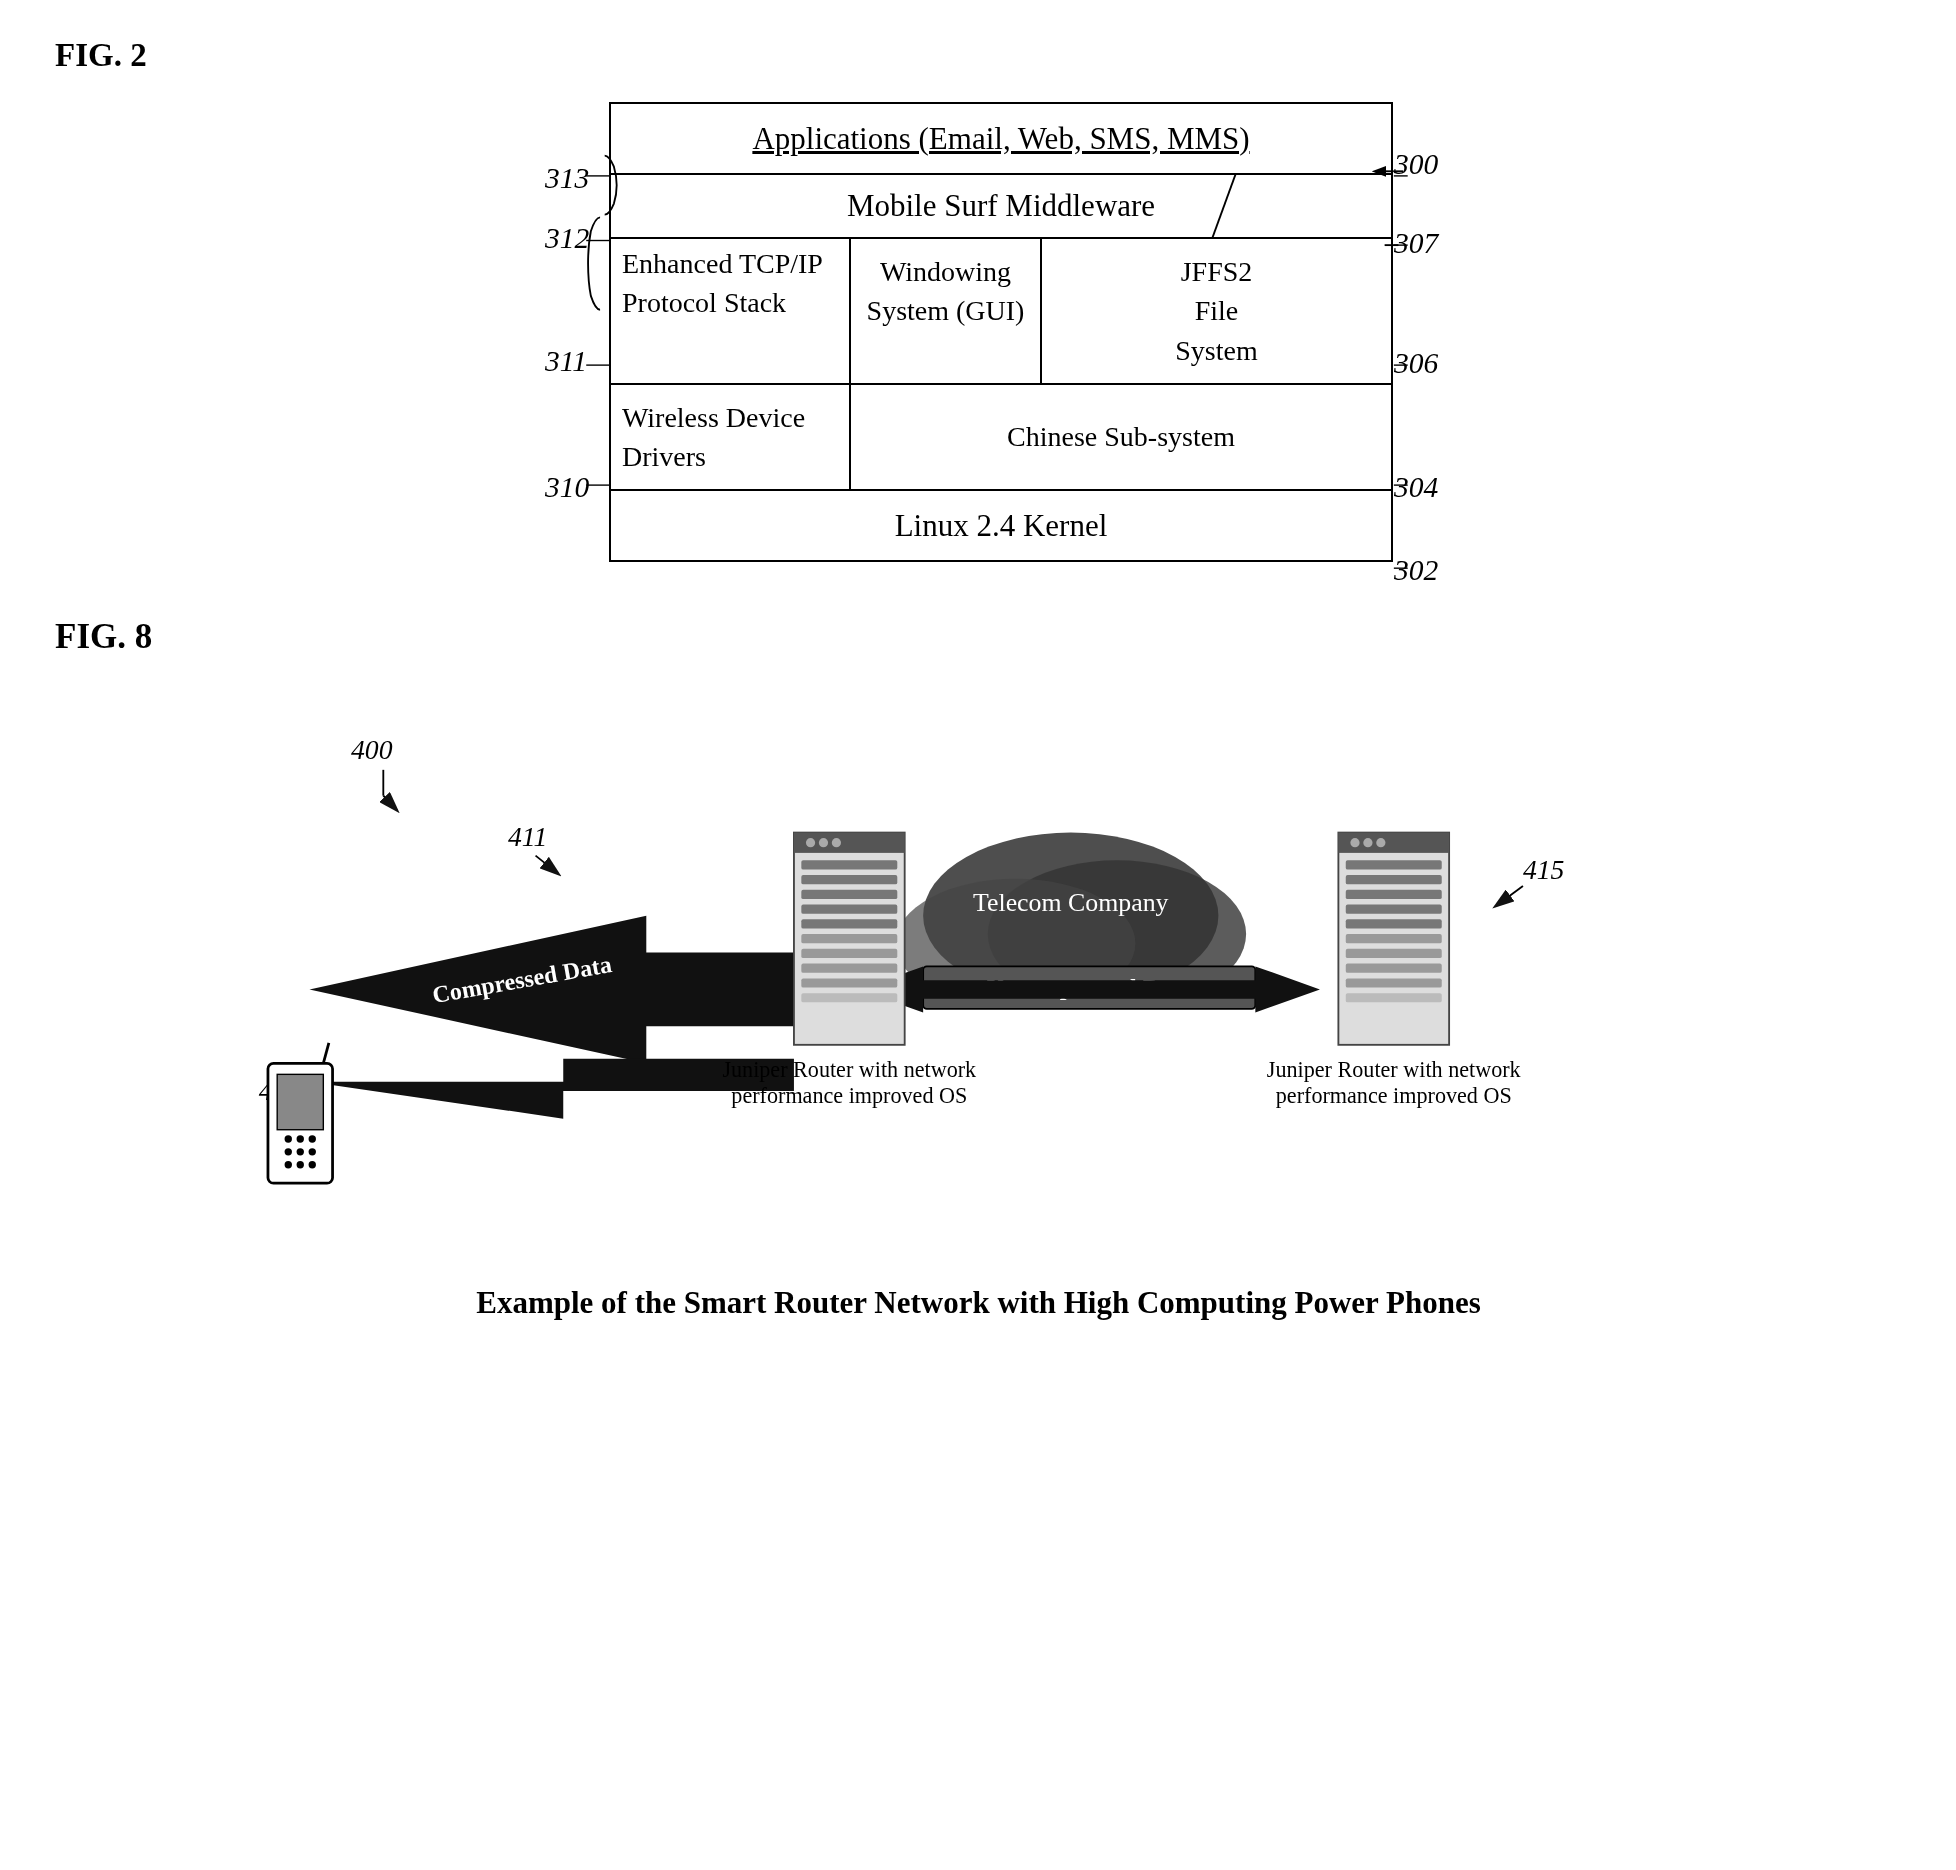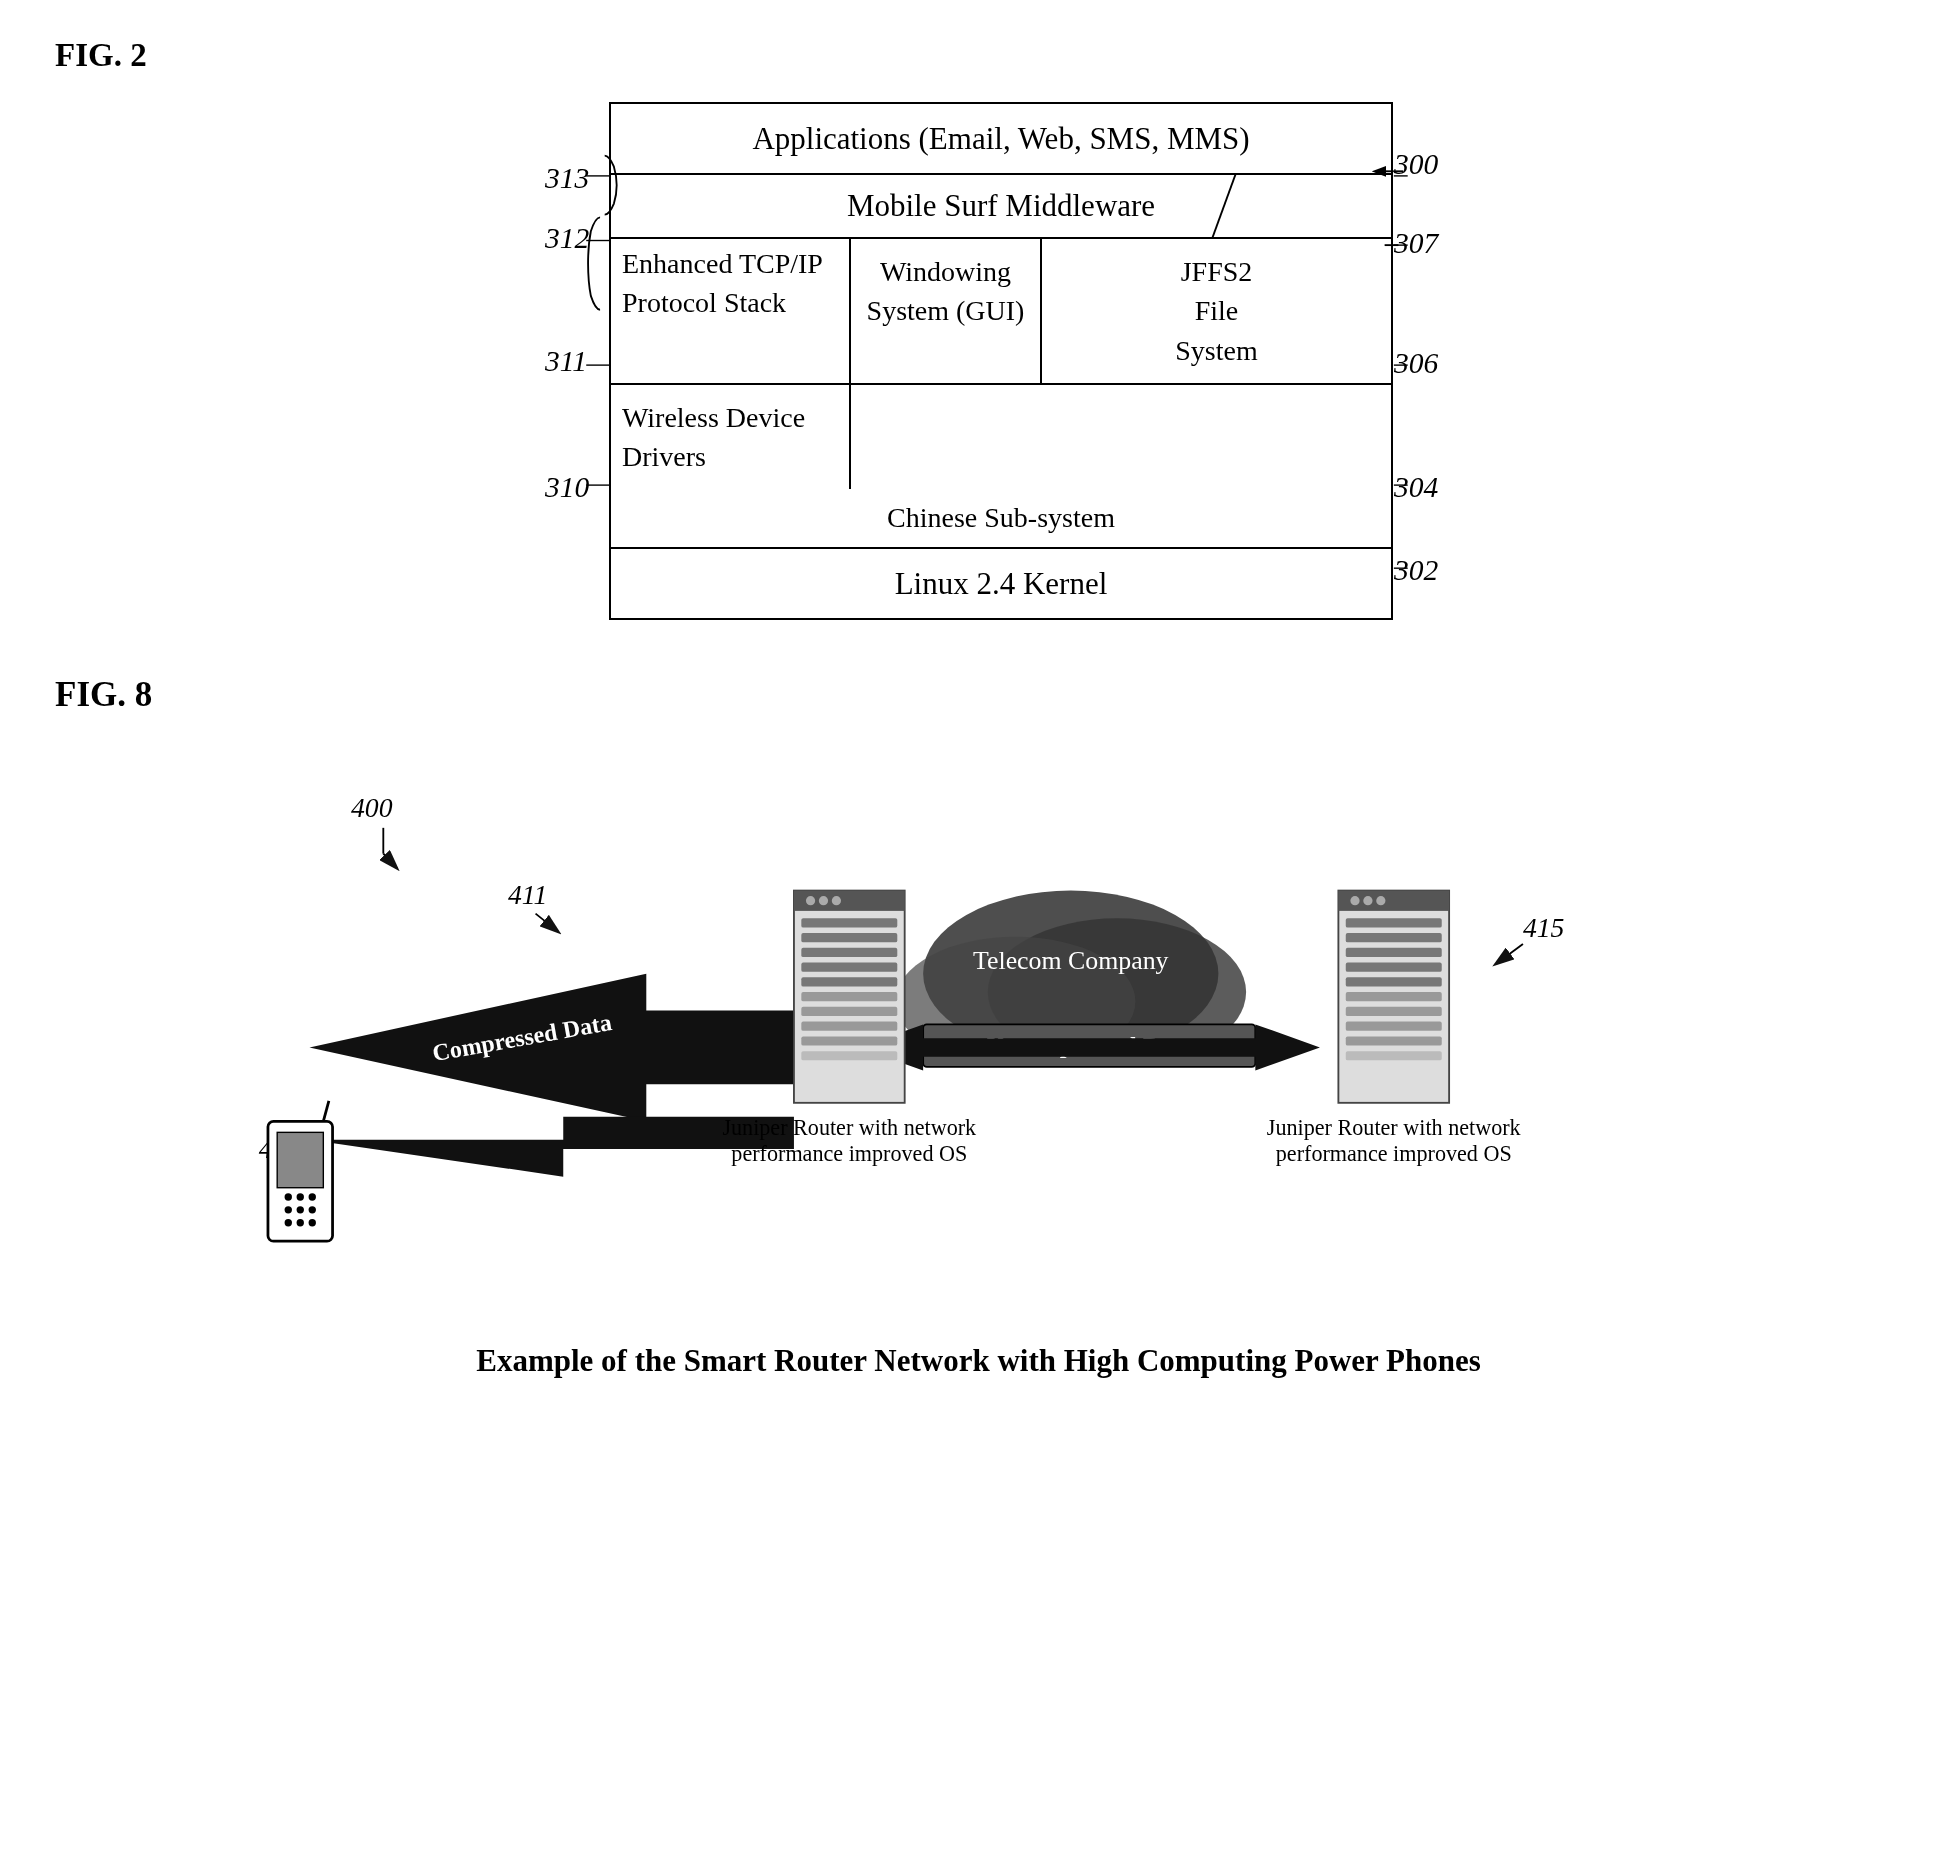--- a/index.html
+++ b/index.html
@@ -31,20 +31,21 @@
       margin-left: 92px;
       position: relative;
     }
 
     
     .row-applications {
       border-bottom: 2.8px solid #000;
       text-align: center;
       padding: 16.6px 9.2px;
       font-size: 31px;
+      text-decoration: underline;
     }
 
     
     .row-middleware {
       border-bottom: 2.8px solid #000;
       text-align: center;
       padding: 13px 9.2px;
       font-size: 31px;
       position: relative;
     }
@@ -85,21 +86,20 @@
       padding: 13px 11px;
       font-size: 28px;
       text-align: center;
       line-height: 1.4;
     }
 
     
     .row-two-col {
       display: flex;
       border-bottom: 2.8px solid #000;
-      flex-direction: column;
     }
     .col-wireless {
       width: 240px;
       border-right: 2.8px solid #000;
       padding: 13px 11px;
       font-size: 28px;
       line-height: 1.4;
     }
     .col-chinese {
       flex: 1;

